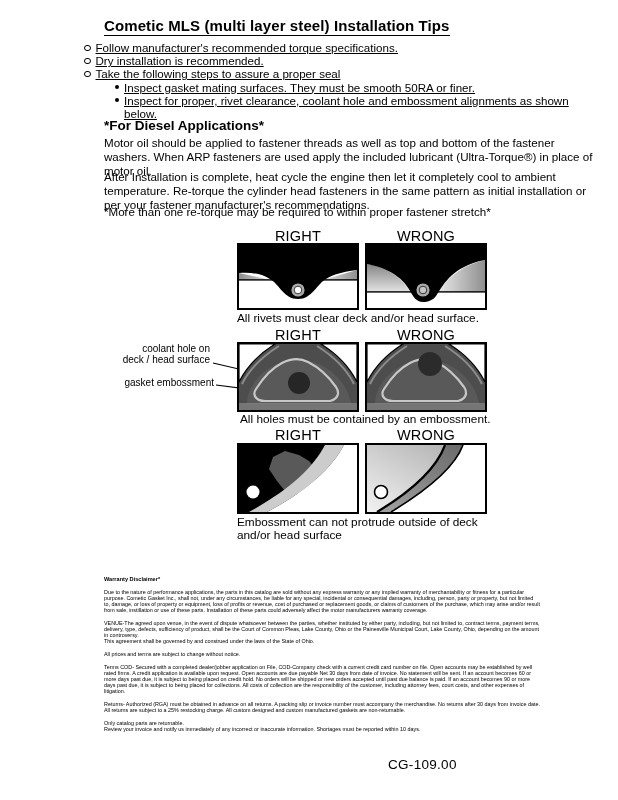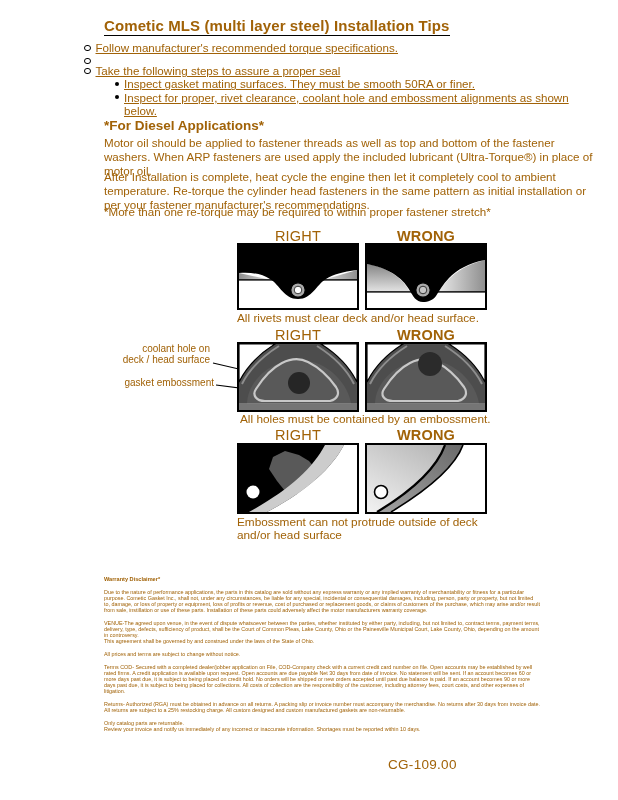--- a/index.html
+++ b/index.html
@@ -1,17 +1,17 @@
 <!DOCTYPE html>
 <html><head>
 <meta charset="utf-8">
 <style>
   html,body{margin:0;padding:0;background:#fff;}
   .page{position:relative;width:618px;height:800px;background:#ffffff;overflow:hidden;
-        font-family:"Liberation Sans",sans-serif;color:#a16207;}
+        font-family:"Liberation Sans",sans-serif;color:#000000;}
 
   .title{position:absolute;left:104px;top:17px;font-size:15px;font-weight:bold;
          border-bottom:1.5px solid #000;padding-bottom:1px;letter-spacing:.1px;}
 
   .bullets{position:absolute;left:84px;top:41px;font-size:11.6px;line-height:13.2px;width:500px;text-decoration:underline;}
   .b-row{display:flex;align-items:flex-start;}
   .b-marker{width:4.5px;height:4.5px;border:1px solid #000;border-radius:50%;
             margin:3.5px 5px 0 0;flex:0 0 auto;}
   .sb-row{display:flex;align-items:flex-start;margin-left:31px;}
   .sb-marker{width:4px;height:4px;background:#000;border-radius:50%;
@@ -22,21 +22,21 @@
   .p1{top:136px;}
   .p2{top:170px;}
   .note{top:205px;}
 
   .dlabel{position:absolute;width:122px;text-align:center;font-size:14.5px;letter-spacing:.2px;}
   .figbox{position:absolute;width:122px;border:2px solid #000;background:#fff;box-sizing:border-box;}
   .figbox svg{display:block;}
   .caption{position:absolute;font-size:11.8px;line-height:13px;}
 
   .lbl-right-col{left:237px;}
-  .lbl-wrong-col{left:365px;font-weight:bold;}
+  .lbl-wrong-col{left:365px;}
 
   .ann{position:absolute;text-align:right;font-size:10px;line-height:11px;}
   .ann-coolant{left:52px;top:343px;width:158px;}
   .ann-emboss{left:52px;top:377px;width:162px;}
   .leader-svg{position:absolute;left:0;top:340px;width:618px;height:80px;pointer-events:none;}
 
   .warranty{position:absolute;left:104px;top:576px;width:436px;font-size:5.4px;line-height:6px;}
   .warranty .w-head{font-weight:bold;font-size:5.6px;margin:0 0 7px 0;}
   .warranty p{margin:0 0 7px 0;}
   .warranty p.tight{margin:0;}
@@ -50,20 +50,21 @@
 
   <div class="title">Cometic MLS (multi layer steel) Installation Tips</div>
 
   <div class="bullets">
     <div class="b-row">
       <span class="b-marker"></span>
       <span>Follow manufacturer's recommended torque specifications.</span>
     </div>
     <div class="b-row">
       <span class="b-marker"></span>
+      <span>Dry installation is recommended.</span>
     </div>
     <div class="b-row">
       <span class="b-marker"></span>
       <span>Take the following steps to assure a proper seal</span>
     </div>
     <div class="sb-row">
       <span class="sb-marker"></span>
       <span>Inspect gasket mating surfaces.  They must be smooth 50RA or finer.</span>
     </div>
     <div class="sb-row">

